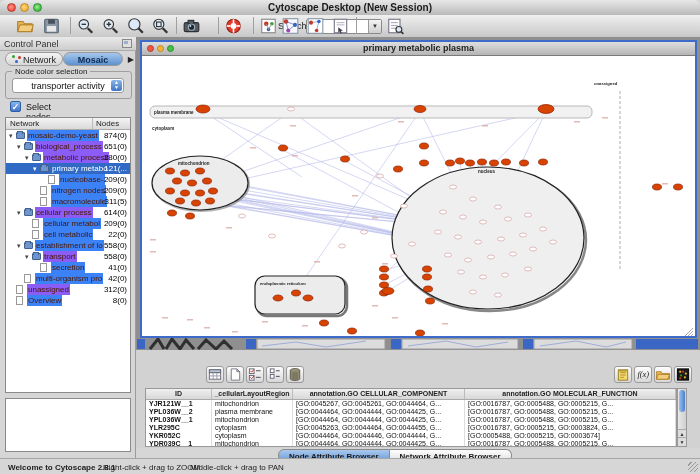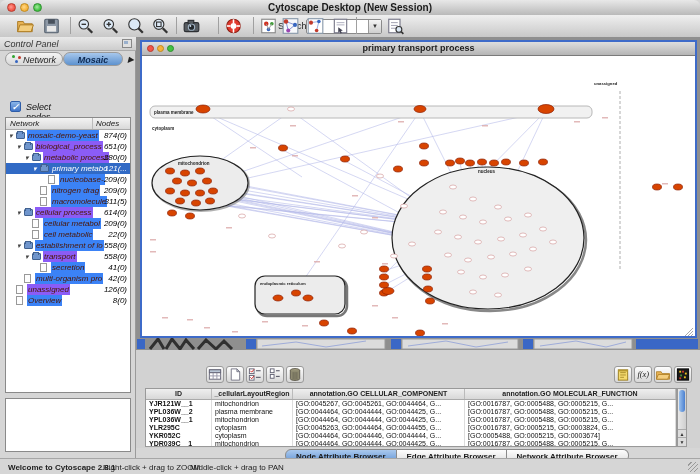--- a/index.html
+++ b/index.html
@@ -15,21 +15,21 @@
   
   #toolbar{left:0;top:15px;width:700px;height:22px;background:linear-gradient(#efefef,#c8c8c8);border-bottom:1px solid #8a8a8a;}
   .tbtn{position:absolute;top:2px;width:19px;height:18px;}
   .tbtn svg{width:100%;height:100%;}
   .tsep{position:absolute;top:2px;width:1px;height:17px;background:#a0a0a0;}
   #search-label{position:absolute;left:278px;top:6px;font-size:9px;color:#222;}
   #search-combo{position:absolute;left:306px;top:4px;width:74px;height:13px;background:#fff;border:1px solid #8a8a8a;border-radius:2px;}
   #search-combo .dd{position:absolute;right:0;top:0;width:12px;height:13px;background:linear-gradient(#f4f4f4,#cfcfcf);border-left:1px solid #999;font-size:6px;line-height:13px;text-align:center;color:#333;}
   #search-input{position:absolute;left:1px;top:0;width:58px;height:13px;border:none;outline:none;font-size:9px;background:transparent;}
   
-  #control-panel{left:0;top:37px;width:136px;height:421px;background:#d6d6d6;border-right:1px solid #9a9a9a;box-sizing:border-box;font-style:italic;}
+  #control-panel{left:0;top:37px;width:136px;height:421px;background:#d6d6d6;border-right:1px solid #9a9a9a;box-sizing:border-box;}
   #cp-header{left:0;top:0;width:136px;height:13px;background:linear-gradient(#e9e9e9,#cdcdcd);border-bottom:1px solid #aaa;}
   #cp-title{position:absolute;left:4px;top:2px;font-size:9px;color:#333;}
   #cp-float{position:absolute;right:4px;top:2px;width:10px;height:9px;border:1px solid #888;background:#e0e0e0;box-sizing:border-box;}
   #cp-float:before{content:"";position:absolute;left:1px;top:1px;width:4px;height:3px;background:#9ab0cc;}
   #cp-tabs{left:0;top:14px;width:136px;height:17px;}
   .cptab{position:absolute;top:1px;height:14px;border:1px solid #9a9a9a;border-radius:7px;font-size:9px;line-height:14px;text-align:center;box-sizing:border-box;}
   #tab-network{left:5px;width:58px;background:linear-gradient(#f4f4f4,#d8d8d8);color:#222;}
   #tab-mosaic{left:63px;width:60px;background:linear-gradient(#a7c7ec,#5d92cf);font-weight:bold;color:#0e2a52;}
   #tab-arrow{position:absolute;right:2px;top:4px;font-size:8px;color:#222;}
   .netglyph{display:inline-block;width:9px;height:8px;position:relative;margin-right:2px;}
@@ -81,21 +81,21 @@
   #dp-table{position:absolute;left:9px;top:38px;width:532px;height:59px;background:#fff;border:1px solid #999;box-sizing:border-box;overflow:hidden;}
   #dpt-head{position:relative;height:10px;background:linear-gradient(#efefef,#d8d8d8);border-bottom:1px solid #aaa;}
   .hcell{position:absolute;top:0;height:10px;font-size:7px;font-weight:bold;color:#222;text-align:center;line-height:10px;border-right:1px solid #bbb;box-sizing:border-box;overflow:hidden;white-space:nowrap;}
   .drow{position:relative;height:8px;}
   .dcell{position:absolute;top:0;height:8px;font-size:7px;line-height:8px;color:#111;padding-left:3px;border-right:1px solid #ddd;box-sizing:border-box;overflow:hidden;white-space:nowrap;}
   .dcell.id{font-weight:bold;}
   #dp-scroll{position:absolute;left:541px;top:38px;width:10px;height:59px;background:linear-gradient(90deg,#e8e8e8,#cfcfcf);border:1px solid #999;box-sizing:border-box;}
   #dp-thumb{position:absolute;left:1px;top:1px;width:6px;height:22px;border-radius:3px;background:linear-gradient(90deg,#9cc2ee,#4a7fd0);}
   .scr-arrow{position:absolute;left:0px;width:8px;height:8px;font-size:5px;text-align:center;line-height:8px;color:#333;background:#ddd;border-top:1px solid #aaa;}
   
-  #dp-tabs{position:absolute;left:149px;top:99px;height:13px;text-align:right;}
+  #dp-tabs{position:absolute;left:142px;top:99px;height:13px;text-align:right;}
   .seg{position:relative;float:left;height:13px;line-height:13px;font-size:8px;font-weight:600;color:#1a1a1a;padding:0 10px;background:linear-gradient(#fdfdfd,#e2e2e2);border:1px solid #8a8a8a;border-left:none;box-sizing:border-box;}
   .seg:first-child{border-left:1px solid #8a8a8a;border-radius:6px 0 0 6px;}
   .seg:last-child{border-radius:0 6px 6px 0;}
   .seg.sel{background:linear-gradient(#aac9ee,#6b9bd8);}
   
   #status-bar{left:0;top:458px;width:700px;height:16px;background:#d6d6d6;border-top:1px solid #a6a6a6;font-size:8px;color:#222;}
   #st-welcome{position:absolute;left:8px;top:4px;font-weight:bold;}
   #st-zoom{position:absolute;left:103px;top:4px;}
   #st-pan{position:absolute;left:190px;top:4px;}
   #st-grip{position:absolute;right:2px;top:3px;width:10px;height:10px;background:
@@ -209,20 +209,27 @@
 <div id="control-panel" class="abs">
   <div id="cp-header" class="abs">
     <span id="cp-title">Control Panel</span>
     <span id="cp-float"></span>
   </div>
   <div id="cp-tabs" class="abs">
     <div id="tab-network" class="cptab"><span class="netglyph"><i style="left:0;top:0;background:#2fa32f;"></i><i style="left:6px;top:1px;background:#c23a2a;"></i><i style="left:3px;top:5px;background:#3565c0;"></i></span><span>Network</span></div>
     <div id="tab-mosaic" class="cptab"><span>Mosaic</span></div>
     <span id="tab-arrow">▶</span>
   </div>
+  <div id="cp-group" class="abs">
+    <span id="cp-group-label">Node color selection</span>
+    <div id="node-color-combo">
+      <span>transporter activity</span>
+      <span class="stepper">▲<br>▼</span>
+    </div>
+  </div>
   <div id="cp-checkrow" class="abs">
     <span id="select-nodes-box">✓</span>
     <span id="select-nodes-label">Select nodes</span>
   </div>
   <div id="cp-tree" class="abs">
     <div id="tree-header">
       <span class="c1">Network</span>
       <span class="vr"></span>
       <span class="c2">Nodes</span>
     </div>
@@ -251,21 +258,21 @@
           <span class="tlabel none" style="left:45px">primary metabo</span>
           <span class="tcount">121(...</span>
         </div>
         <div class="trow">
           <span class="tpage" style="left:42px"></span>
           <span class="tlabel green" style="left:53px">nucleobase-</span>
           <span class="tcount">209(0)</span>
         </div>
         <div class="trow">
           <span class="tpage" style="left:34px"></span>
-          <span class="tlabel green" style="left:45px">nitrogen drag</span>
+          <span class="tlabel green" style="left:45px">nitrogen nodes</span>
           <span class="tcount">209(0)</span>
         </div>
         <div class="trow">
           <span class="tpage" style="left:34px"></span>
           <span class="tlabel green" style="left:45px">macromolecule</span>
           <span class="tcount">311(5)</span>
         </div>
         <div class="trow">
           <span class="texp" style="left:11px">▾</span>
           <span class="tfolder" style="left:18px"></span>
@@ -300,39 +307,39 @@
           <span class="tcount">41(0)</span>
         </div>
         <div class="trow">
           <span class="tpage" style="left:18px"></span>
           <span class="tlabel green" style="left:29px">multi-organism pro</span>
           <span class="tcount">42(0)</span>
         </div>
         <div class="trow">
           <span class="tpage" style="left:10px"></span>
           <span class="tlabel red" style="left:21px">unassigned</span>
-          <span class="tcount">126(0)</span>
+          <span class="tcount">312(0)</span>
         </div>
         <div class="trow">
           <span class="tpage" style="left:10px"></span>
           <span class="tlabel green" style="left:21px">Overview</span>
           <span class="tcount">8(0)</span>
         </div>
       </div>
   </div>
   <div id="cp-empty" class="abs"></div>
 </div>
 
 <div id="desktop" class="abs">
   <div id="net-window">
     <div id="nw-titlebar">
       <span id="ntl-close" class="ntl"></span>
       <span id="ntl-min" class="ntl"></span>
       <span id="ntl-zoom" class="ntl"></span>
-      <div id="nw-title">primary transport process</div>
+      <div id="nw-title">primary metabolic plasma</div>
     </div>
     <svg id="canvas" viewBox="0 0 553 281">
         <line x1="28" y1="118" x2="331" y2="174" stroke="#b0b5e8" stroke-width="0.6" opacity="0.9"></line>
         <line x1="36" y1="124" x2="331" y2="174" stroke="#b0b5e8" stroke-width="0.6" opacity="0.9"></line>
         <line x1="44" y1="130" x2="331" y2="174" stroke="#b0b5e8" stroke-width="0.6" opacity="0.9"></line>
         <line x1="30" y1="136" x2="331" y2="174" stroke="#b0b5e8" stroke-width="0.6" opacity="0.9"></line>
         <line x1="50" y1="136" x2="331" y2="174" stroke="#b0b5e8" stroke-width="0.6" opacity="0.9"></line>
         <line x1="58" y1="140" x2="331" y2="174" stroke="#b0b5e8" stroke-width="0.6" opacity="0.9"></line>
         <line x1="40" y1="146" x2="331" y2="174" stroke="#b0b5e8" stroke-width="0.6" opacity="0.9"></line>
         <line x1="54" y1="148" x2="331" y2="174" stroke="#b0b5e8" stroke-width="0.6" opacity="0.9"></line>
@@ -560,21 +567,20 @@
         </div>
       </div>
   </div>
   <div id="dp-scroll">
     <div id="dp-thumb"></div>
     <div class="scr-arrow" style="top:40px;">▲</div>
     <div class="scr-arrow" style="top:48px;">▼</div>
   </div>
   <div id="dp-tabs">
       <div class="seg sel">Node Attribute Browser</div>
-      <div class="seg">Edge Attribute Browser</div>
       <div class="seg">Network Attribute Browser</div>
     </div>
 <div class="dpbtn" style="left: 70px; top: 16px;"><span><svg viewBox="0 0 16 16">
           <rect x="2" y="3" width="12" height="10" fill="#fff" stroke="#667"></rect>
           <line x1="2" y1="6" x2="14" y2="6" stroke="#667"></line>
           <line x1="6" y1="3" x2="6" y2="13" stroke="#99a"></line>
           <line x1="10" y1="3" x2="10" y2="13" stroke="#99a"></line>
           <line x1="2" y1="9.5" x2="14" y2="9.5" stroke="#99a"></line>
           <rect x="2" y="3" width="12" height="3" fill="#b9c6d6" stroke="#667"></rect>
         </svg></span></div>

